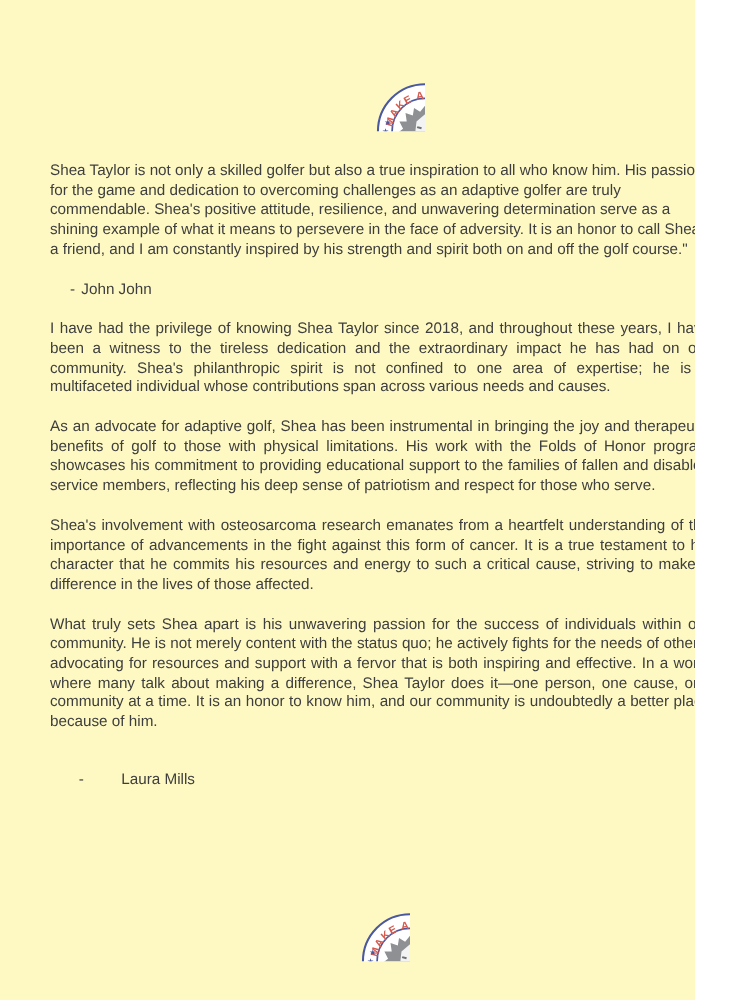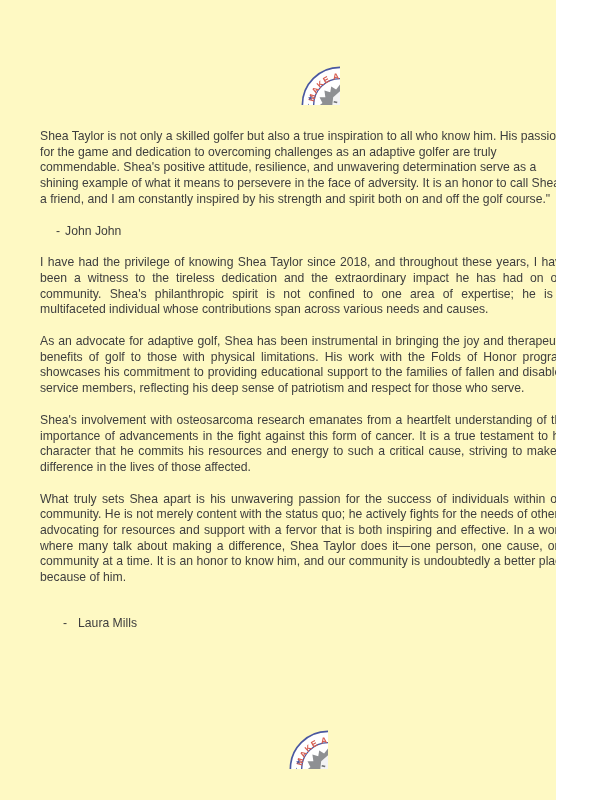--- a/index.html
+++ b/index.html
@@ -10,21 +10,21 @@
   .badge{position:absolute;width:78px;height:78px;}
   .badge-top{left:262px;top:27px;}
   .badge-bottom{left:250px;top:691px;}
   .content{position:absolute;left:40px;top:129px;width:528px;font-size:12.2px;line-height:15.7px;}
   .para{margin:0 0 16px 0;text-align:justify;text-justify:inter-word;}
   .para.quote{text-align:left;}
   .sig{margin:0 0 16px 0;padding-left:16px;white-space:nowrap;}
   .sig .dash{display:inline-block;}
   .sig .name{display:inline-block;margin-left:5px;}
   .sig-laura{margin-top:30px;padding-left:23px;margin-bottom:0;}
-  .sig-laura .name{margin-left:11px;}
+  .sig-laura .name{margin-left:30px;}
   .defs-holder{position:absolute;width:0;height:0;overflow:hidden;}
 </style>
 </head>
 <body>
 
 <div class="page">
 
   <svg class="defs-holder" aria-hidden="true">
     <defs>
       <symbol id="lion-badge" viewBox="-40 -40 80 80">

